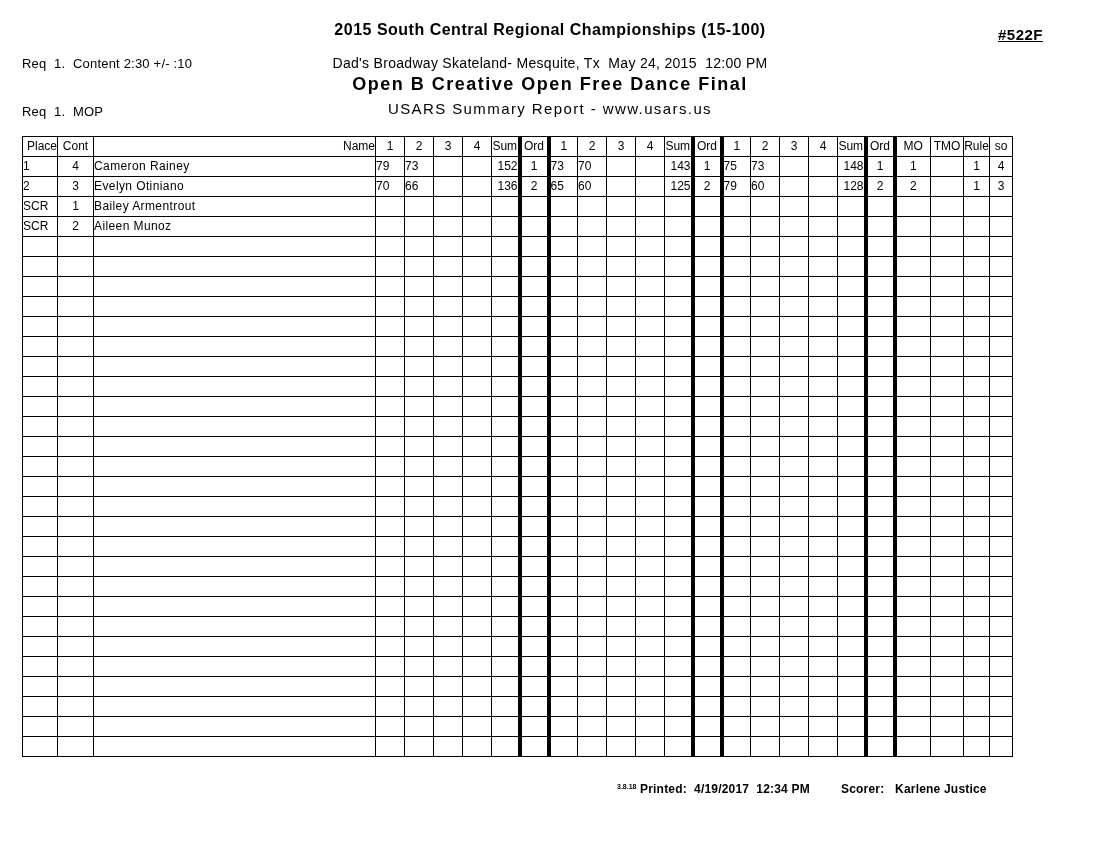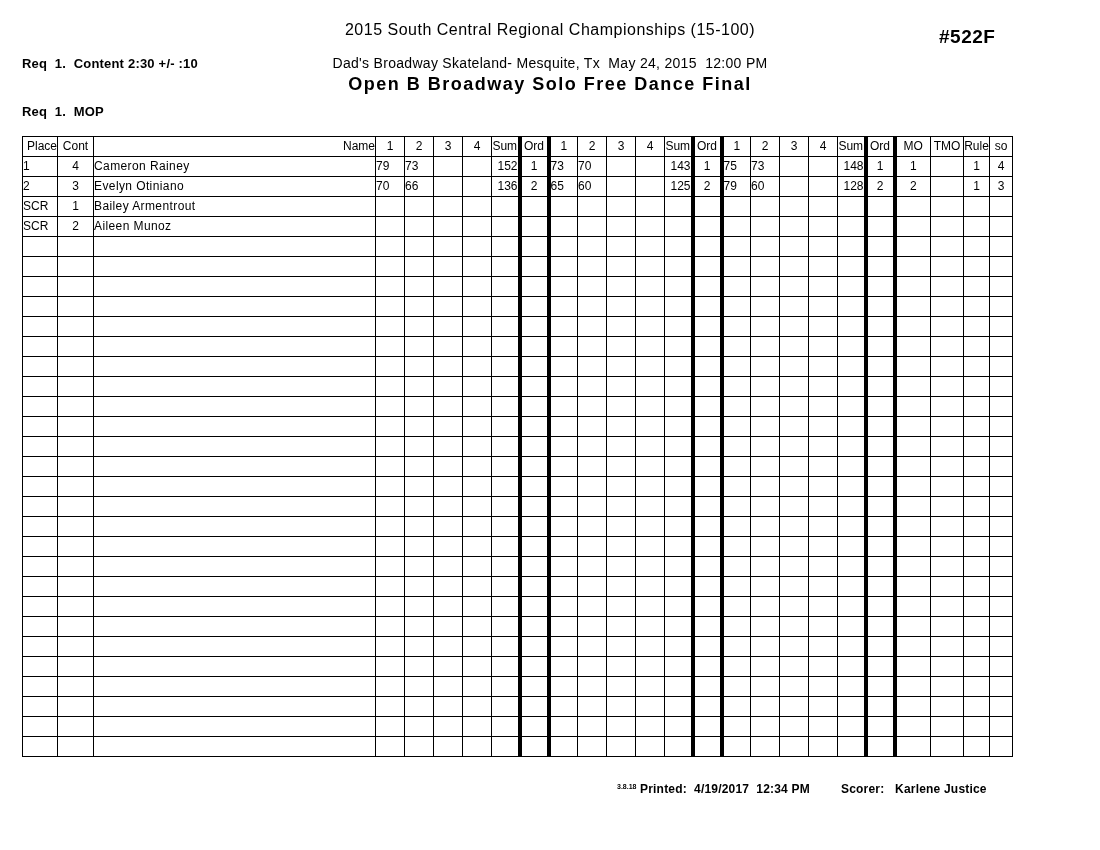--- a/index.html
+++ b/index.html
@@ -1,26 +1,26 @@
 <!DOCTYPE html>
 <html><head>
 <meta charset="utf-8">
 <style>
   html,body{margin:0;padding:0;background:#ffffff;}
   body{width:1100px;height:850px;font-family:"Liberation Sans",sans-serif;color:#000;}
   .page{position:relative;width:1100px;height:850px;background:#fff;overflow:hidden;}
 
   
-  .req-block{position:absolute;left:22px;top:24px;font-weight:bold;font-size:13px;line-height:16px;white-space:pre;letter-spacing:.2px;}
+  .req-block{position:absolute;left:22px;top:24px;font-weight:normal;font-size:13px;line-height:16px;white-space:pre;letter-spacing:.2px;}
   .title-block{position:absolute;left:0;right:0;top:21px;text-align:center;}
-  .championship-title{font-size:16px;font-weight:normal;letter-spacing:.5px;}
+  .championship-title{font-size:16px;font-weight:bold;letter-spacing:.5px;}
   .venue-line{font-size:14px;letter-spacing:.3px;margin-top:16px;white-space:pre;}
   .event-title{font-size:18px;font-weight:bold;letter-spacing:1.5px;margin-top:3px;}
   .report-title{font-size:15px;letter-spacing:1.4px;margin-top:5px;}
-  .event-number{position:absolute;left:939px;top:26px;font-weight:bold;font-size:19px;letter-spacing:.5px;}
+  .event-number{position:absolute;left:998px;top:26px;font-weight:bold;font-size:15px;letter-spacing:.5px;text-decoration:underline;}
 
   
   table.results{position:absolute;left:22px;top:136px;border-collapse:collapse;table-layout:fixed;}
   table.results td, table.results th{border:1px solid #000;font-size:12px;font-weight:normal;
     height:19px;line-height:19px;padding:0;overflow:hidden;white-space:nowrap;}
   tr.judge-row td{height:20px;line-height:20px;}
   td.corner{border:none;}
   td.judge-box{text-align:left;padding-left:4px;white-space:pre;letter-spacing:.2px;}
   .thickord{border-left:4px solid #000 !important;border-right:4px solid #000 !important;}
   th.hc{text-align:center;}
@@ -43,21 +43,22 @@
 <div class="page">
 
   <div class="req-block">
     <div>Req  1.  Content 2:30 +/- :10</div>
     <div>Req  1.  MOP</div>
   </div>
 
   <div class="title-block">
     <div class="championship-title">2015 South Central Regional Championships (15-100)</div>
     <div class="venue-line">Dad's Broadway Skateland- Mesquite, Tx  May 24, 2015  12:00 PM</div>
-    <div class="event-title">Open B Broadway Solo Free Dance Final</div>
+    <div class="event-title">Open B Creative Open Free Dance Final</div>
+    <div class="report-title">USARS Summary Report - www.usars.us</div>
   </div>
 
   <div class="event-number">#522F</div>
 
   <table class="results">
     <colgroup>
         <col style="width: 35px;">
         <col style="width: 36px;">
         <col style="width: 282px;">
         <col style="width: 29px;">

